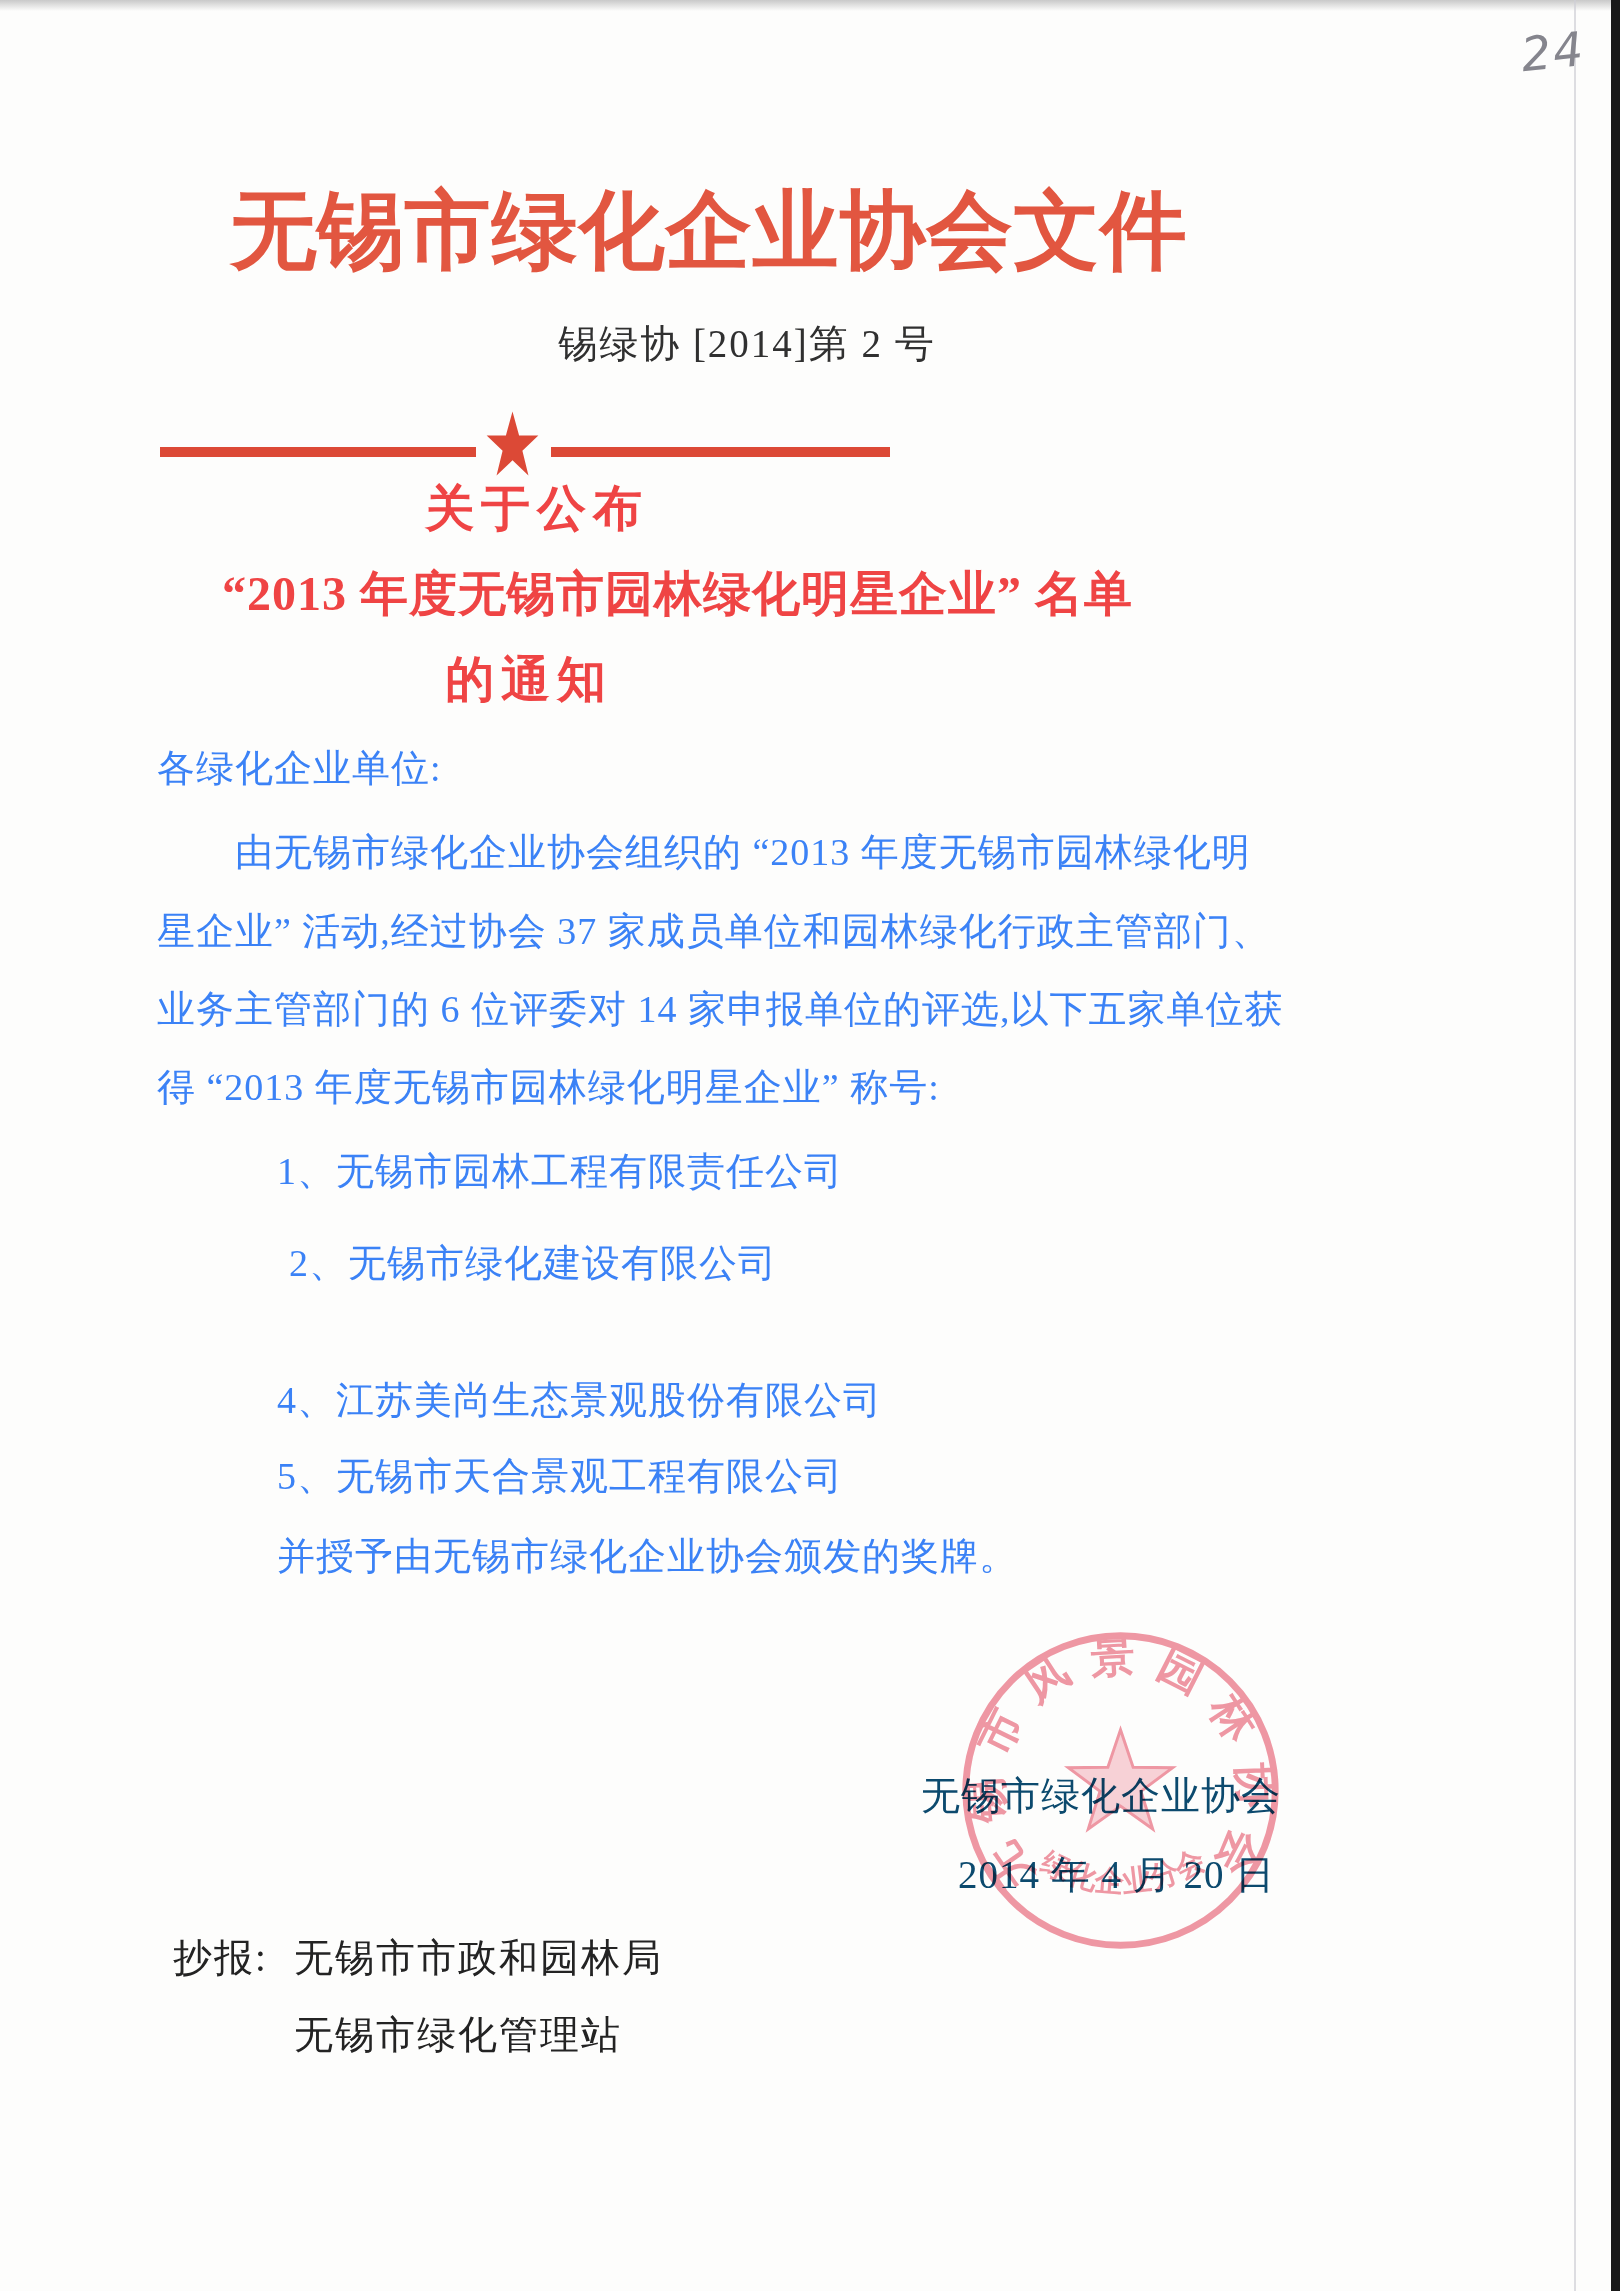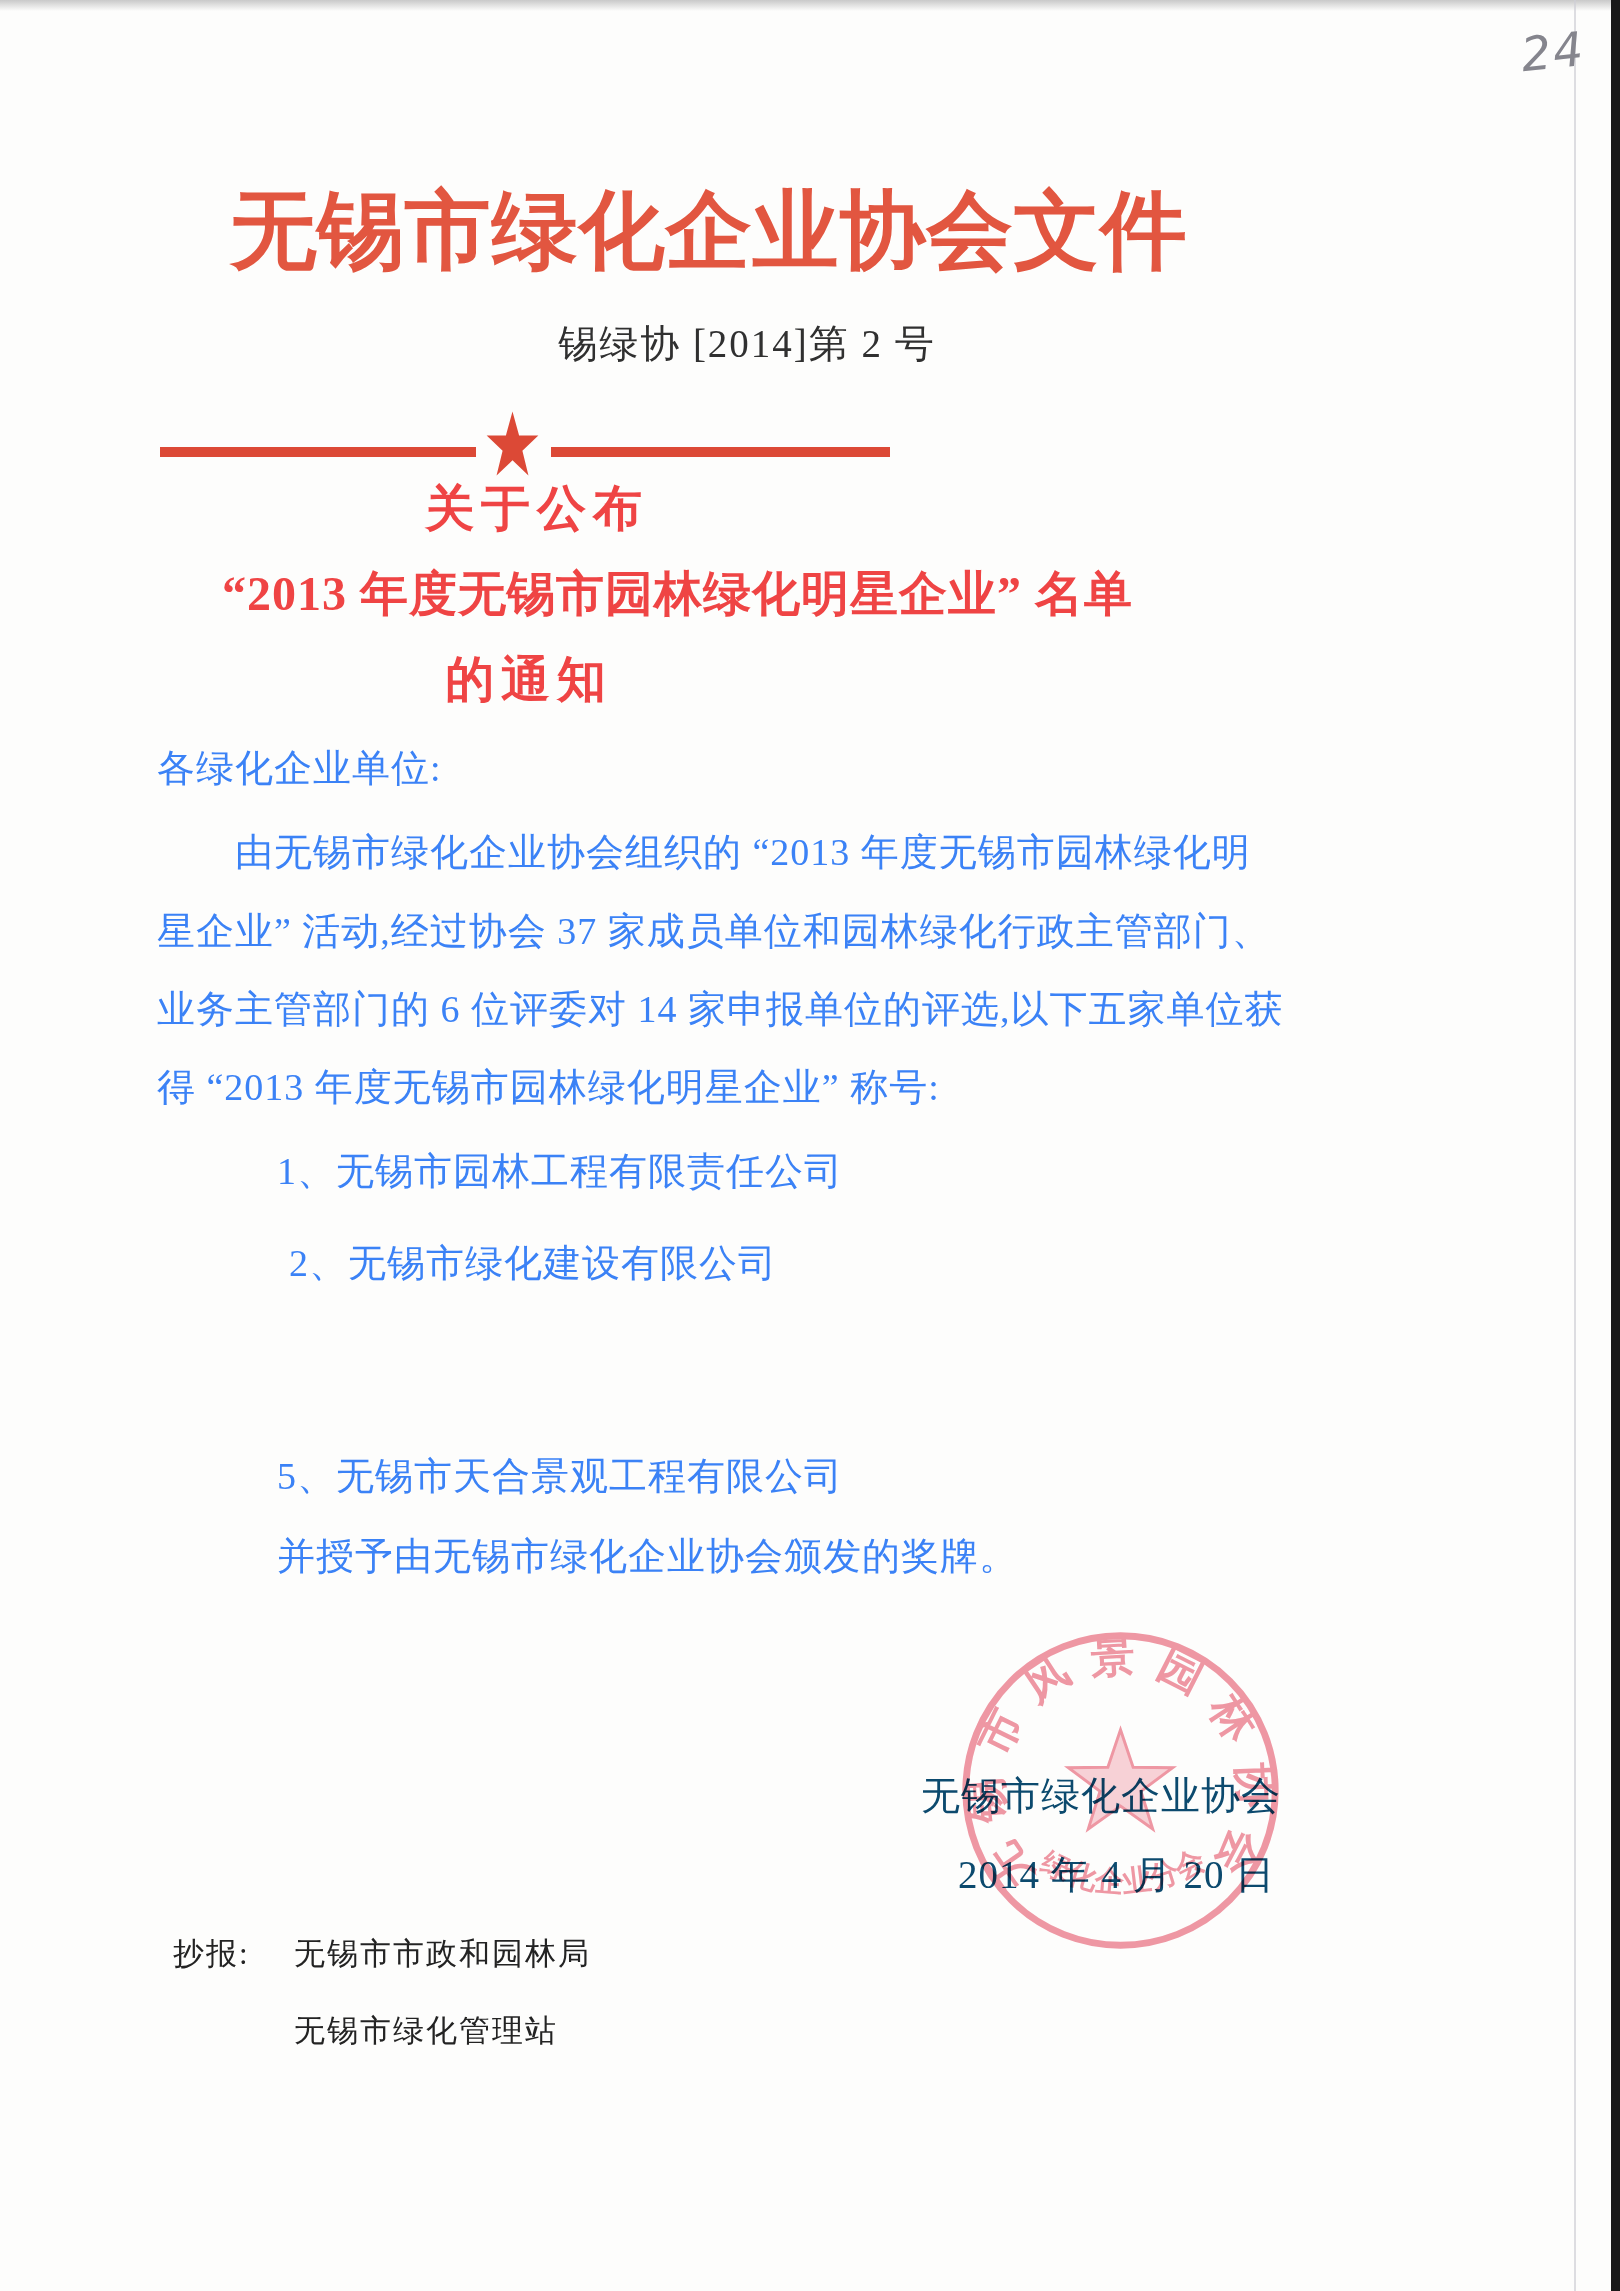--- a/index.html
+++ b/index.html
@@ -11,21 +11,21 @@
   .abs{position:absolute;white-space:nowrap;line-height:1;}
   .centered{transform:translateX(-50%);}
   .red-title{font-size:86px;font-weight:bold;color:#e25640;letter-spacing:1px;}
   .doc-no{font-size:39px;color:#303030;letter-spacing:2px;}
   .h-line{font-weight:bold;color:#ef4444;}
   .h1{font-size:49px;letter-spacing:6.9px;}
   .h2{font-size:48px;letter-spacing:1px;}
   .h3{font-size:49px;letter-spacing:6.9px;}
   .body-line{font-size:38px;letter-spacing:1px;color:#3b82f6;}
   .sig-line{font-size:39px;letter-spacing:1px;color:#0c4a6e;}
-  .cc-line{font-size:31px;letter-spacing:2px;color:#232323;}
+  .cc-line{font-size:39px;letter-spacing:2px;color:#232323;}
   .rule-seg{position:absolute;height:9.8px;background:#dc4936;}
   .hw-num{
     position:absolute;font-family:"DejaVu Sans",sans-serif;font-style:italic;
     font-size:47px;color:#85858d;transform:rotate(-6deg);letter-spacing:2px;
   }
   .seal-wrap{position:absolute;mix-blend-mode:multiply;opacity:.88;}
   .edge-right{position:absolute;top:0;right:0;width:8.8px;height:2292px;background:#191919;}
   .edge-underpage{position:absolute;top:0;left:1574px;width:2px;height:2292px;background:#cfcfd6;opacity:.7;}
   .edge-top{position:absolute;top:0;left:0;width:1612px;height:10.8px;
     background:linear-gradient(#c9c9c9,rgba(255,255,255,0));}
@@ -56,20 +56,21 @@
 
   <div class="abs body-line" style="left:157px;top:749px;">各绿化企业单位:</div>
 
   <div class="abs body-line" style="left:235px;top:833px;">由无锡市绿化企业协会组织的 “2013 年度无锡市园林绿化明</div>
   <div class="abs body-line" style="left:157px;top:912px;">星企业” 活动,经过协会 37 家成员单位和园林绿化行政主管部门、</div>
   <div class="abs body-line" style="left:157px;top:990px;">业务主管部门的 6 位评委对 14 家申报单位的评选,以下五家单位获</div>
   <div class="abs body-line" style="left:157px;top:1068px;">得 “2013 年度无锡市园林绿化明星企业” 称号:</div>
 
   <div class="abs body-line" style="left:277px;top:1152px;">1、无锡市园林工程有限责任公司</div>
   <div class="abs body-line" style="left:289px;top:1228px;margin-top:16px;">2、无锡市绿化建设有限公司</div>
+  <div class="abs body-line" style="left:277px;top:1381px;">4、江苏美尚生态景观股份有限公司</div>
   <div class="abs body-line" style="left:277px;top:1457px;">5、无锡市天合景观工程有限公司</div>
 
   <div class="abs body-line" style="left:277px;top:1537px;">并授予由无锡市绿化企业协会颁发的奖牌。</div>
 
   <div class="abs sig-line" style="left:921px;top:1776px;">无锡市绿化企业协会</div>
   <div class="abs sig-line" style="left:958px;top:1855px;">2014 年 4 月 20 日</div>
 
   <div class="seal-wrap" style="left:956px;top:1626px;width:329px;height:329px;">
     <svg width="329" height="329" viewBox="0 0 336 336">
       <defs>

